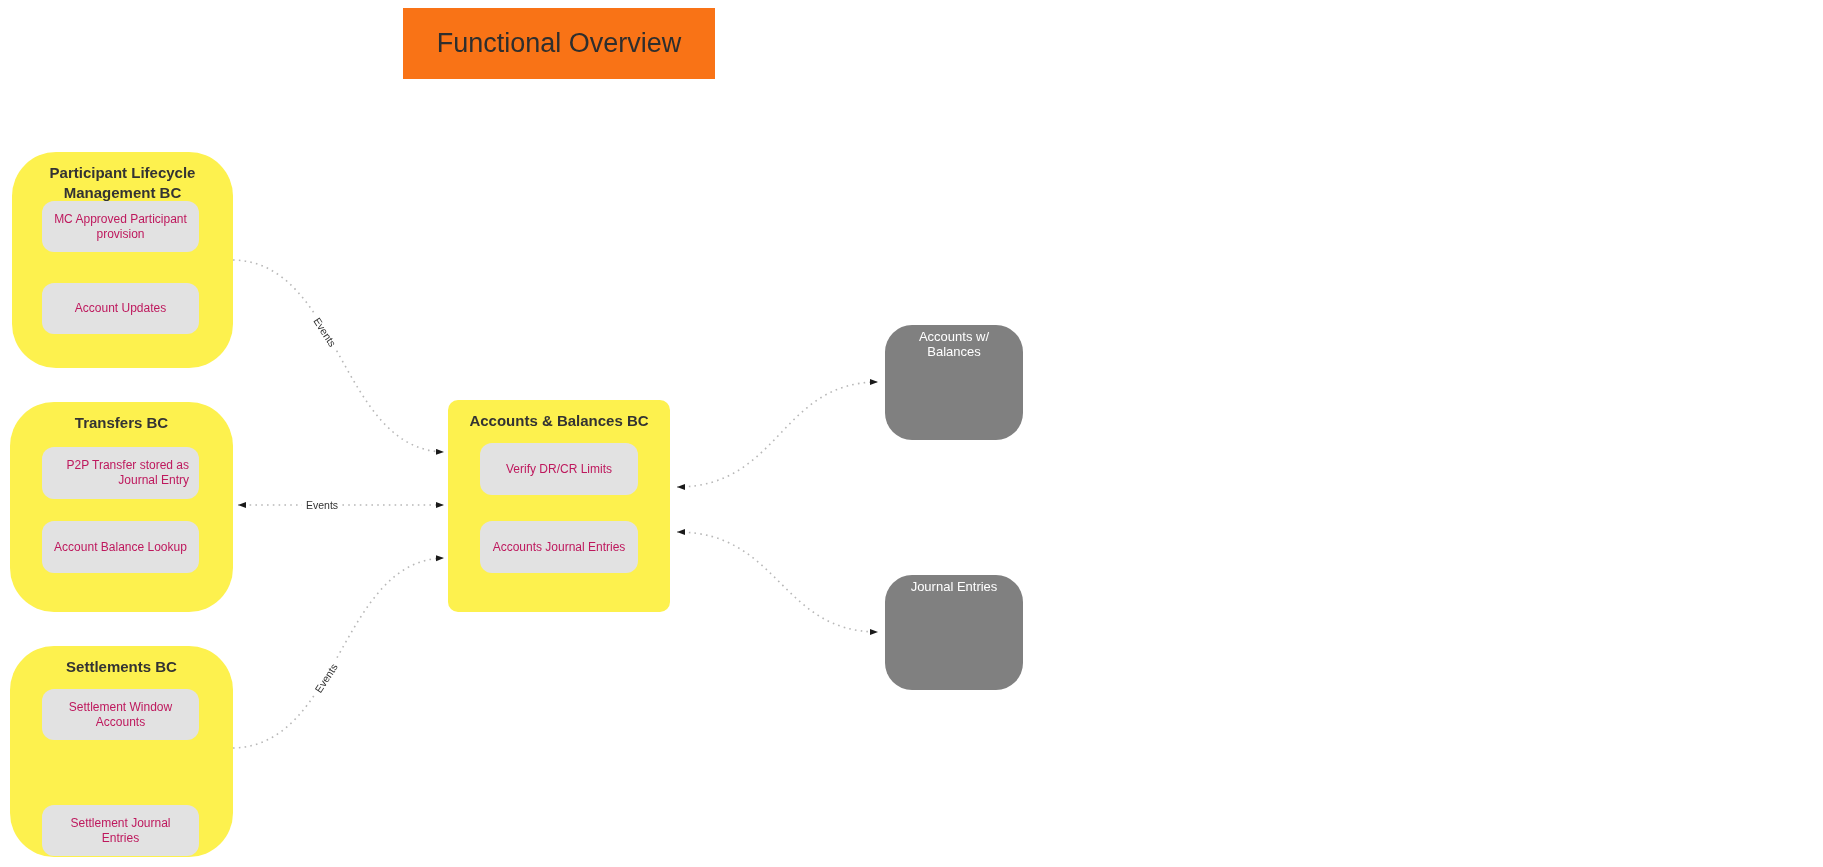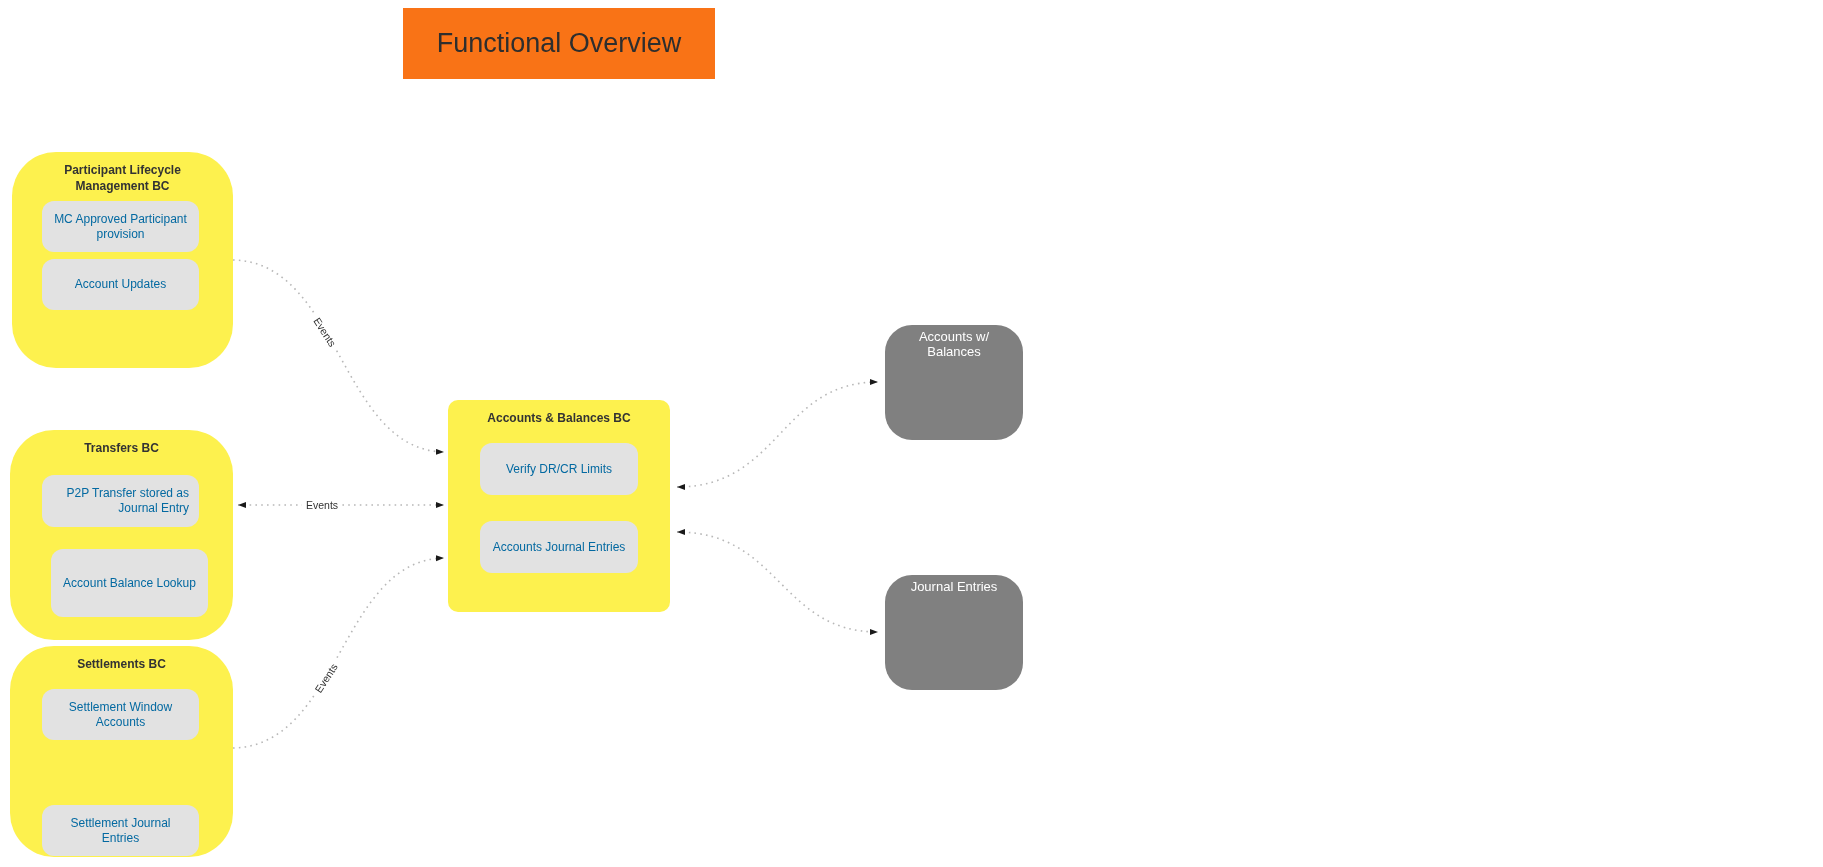--- a/index.html
+++ b/index.html
@@ -24,58 +24,58 @@
   .context {
     position: absolute;
     background: #FDF14E;
     border-radius: 44px;
   }
   .context-title {
     position: absolute;
     top: 11px; left: 8%;
     width: 84%;
     text-align: center;
-    font-size: 12px;
+    font-size: 15px;
     font-weight: bold;
     color: #333333;
     line-height: 1.3;
   }
   .item {
     position: absolute;
     background: #E2E2E2;
     border-radius: 12px;
     display: flex; align-items: center; justify-content: center;
     text-align: center;
     font-size: 12px;
-    color: #0369a1;
+    color: #be185d;
     line-height: 1.25;
     padding: 4px 10px;
   }
   .store {
     position: absolute;
     left: 885px;
     width: 138px; height: 115px;
     background: #808080;
     border-radius: 27px;
     display: flex; justify-content: center;
     text-align: center;
     font-size: 13px;
     color: #ffffff;
     padding: 4px 8px;
   }
   
   .ctx-plm        { left: 12px;  top: 152px; width: 221px; height: 216px; }
-  .ctx-transfers  { left: 10px;  top: 402px; width: 223px; height: 210px; margin-top: 28px; }
+  .ctx-transfers  { left: 10px;  top: 402px; width: 223px; height: 210px; }
   .ctx-settlements{ left: 10px;  top: 646px; width: 223px; height: 211px; }
   .ctx-accounts   { left: 448px; top: 400px; width: 222px; height: 212px; border-radius: 10px; }
   
   .ctx-plm .item-0        { left: 30px; top: 49px;  width: 157px; height: 51px; }
-  .ctx-plm .item-1        { left: 30px; top: 107px; width: 157px; height: 51px; }
+  .ctx-plm .item-1        { left: 30px; top: 131px; width: 157px; height: 51px; }
   .ctx-transfers .item-0  { left: 32px; top: 45px;  width: 157px; height: 52px; text-align: right; }
-  .ctx-transfers .item-1  { left: 41px; top: 119px; width: 157px; height: 68px; }
+  .ctx-transfers .item-1  { left: 32px; top: 119px; width: 157px; height: 52px; }
   .ctx-settlements .item-0{ left: 32px; top: 43px;  width: 157px; height: 51px; }
   .ctx-settlements .item-1{ left: 32px; top: 119px; width: 157px; height: 51px; margin-top: 40px; }
   .ctx-accounts .item-0   { left: 32px; top: 43px;  width: 158px; height: 52px; }
   .ctx-accounts .item-1   { left: 32px; top: 121px; width: 158px; height: 52px; }
   
   .store-0 { top: 325px; }
   .store-1 { top: 575px; }
   
   .edges-svg {
     position: absolute;

